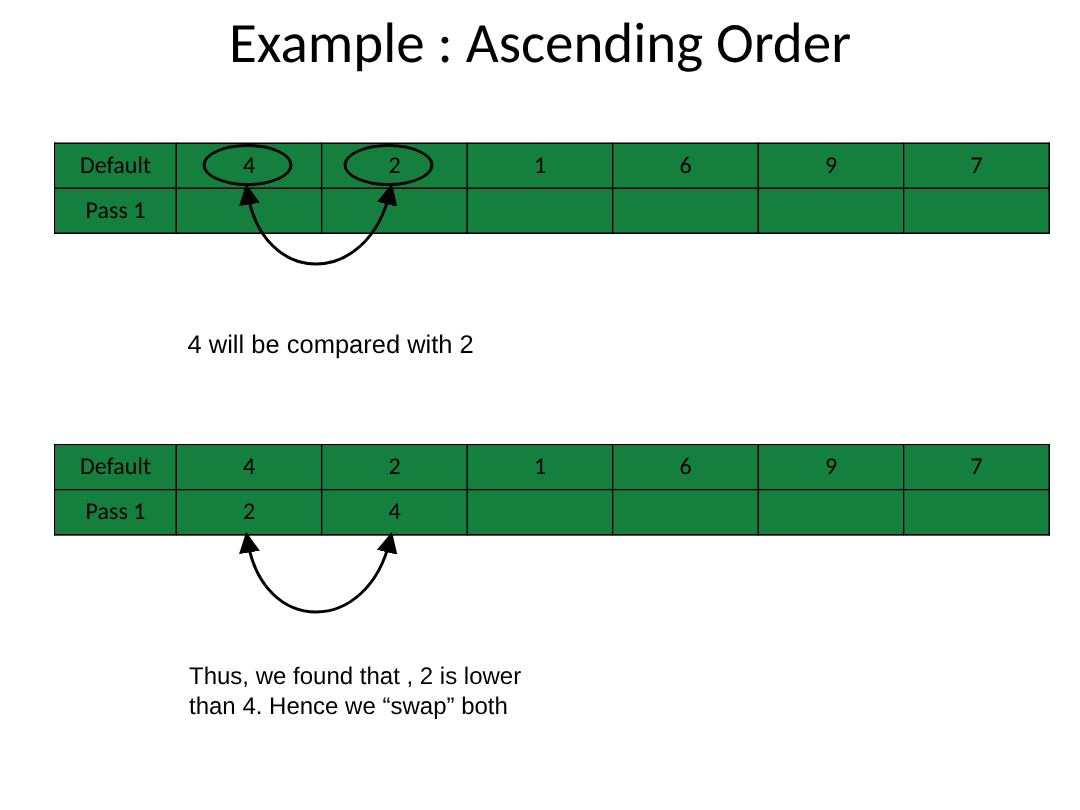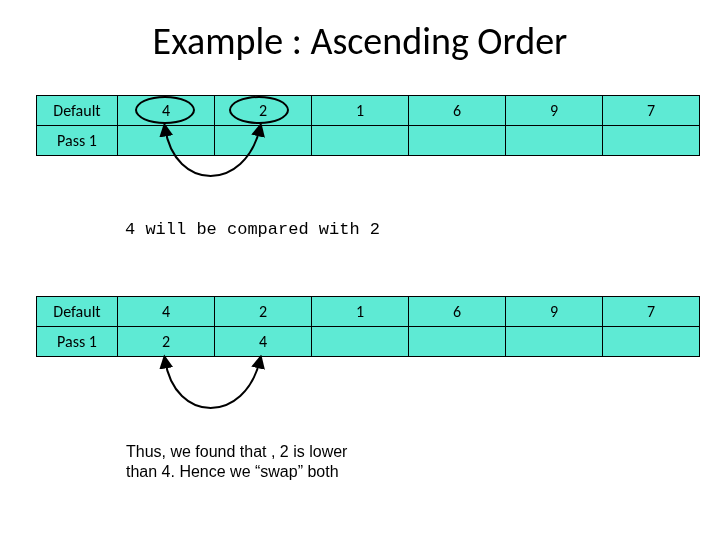--- a/index.html
+++ b/index.html
@@ -8,42 +8,42 @@
     width: 720px;
     height: 540px;
     background: #ffffff;
     font-family: "Calibri", "Arial", sans-serif;
     color: #000;
     position: relative;
     overflow: hidden;
   }
   .title {
     position: absolute;
-    top: 18px;
+    top: 6px;
     left: 0;
     width: 720px;
     text-align: center;
     font-size: 38px;
     font-weight: 400;
   }
   .block {
     position: absolute;
   }
   table.sort {
     border-collapse: collapse;
     table-layout: fixed;
   }
   table.sort td, table.sort th {
     border: 1px solid #000;
     text-align: center;
     vertical-align: middle;
     font-size: 16px;
     font-weight: 400;
     font-family: "Calibri", "Arial", sans-serif;
-    background: #5eead4;
+    background: #15803d;
   }
   table.sort .rowlabel {
     width: 78px;
   }
   table.sort .cell {
     width: 94px;
   }
   table.sort tr {
     height: 30px;
   }
@@ -54,21 +54,21 @@
     background: transparent;
     box-sizing: border-box;
   }
   .swap-svg {
     position: absolute;
     overflow: visible;
   }
   .caption1 {
     position: absolute;
     font-size: 17px;
-    font-family: Liberation Mono, monospace;
+    font-family: Liberation Sans, sans-serif;
   }
   .caption2 {
     position: absolute;
     font-size: 16px;
     font-family: "Tahoma", "Arial", sans-serif;
     line-height: 1.25;
     width: 230px;
   }
 </style>
 </head>

